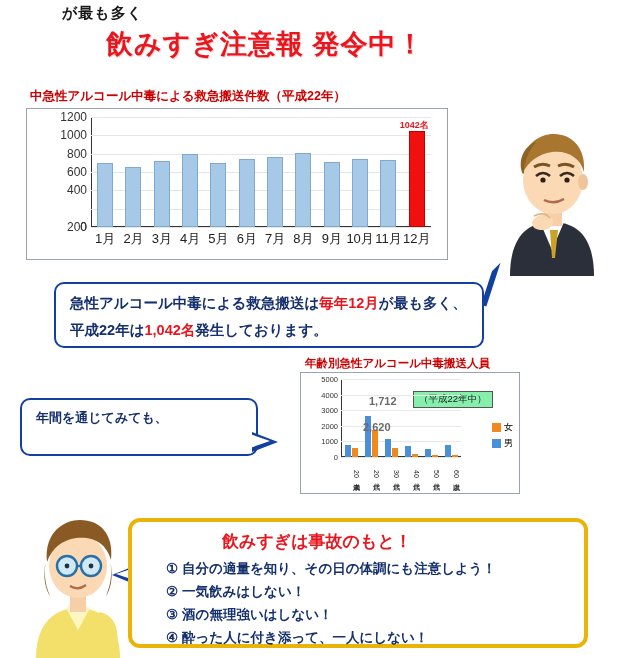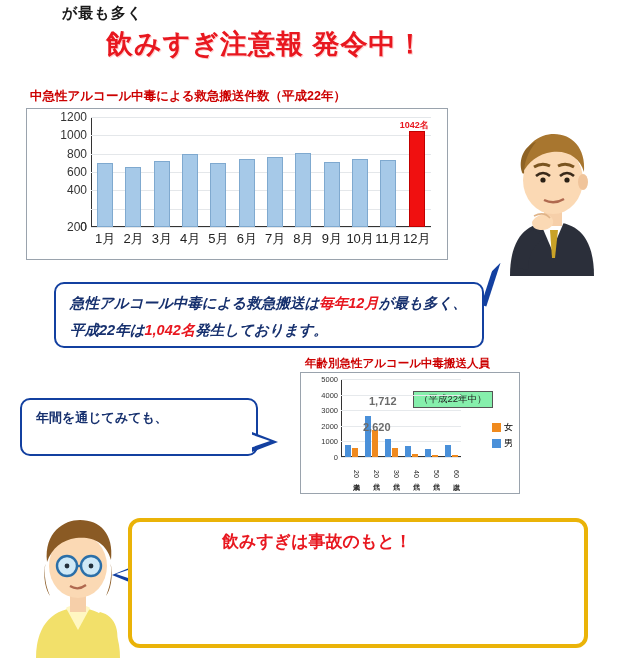--- a/index.html
+++ b/index.html
@@ -48,21 +48,20 @@
   .c1-xlab { flex:1 1 0; text-align:center; font-size:13px; color:#222; }
   .c1-datalabel {
     position:absolute; font-size:9px; color:#e8171f; font-weight:bold; white-space:nowrap;
   }
 
   
   .bubble1 {
     left:54px; top:282px; width:430px; height:66px;
     border:2px solid #1340a0; border-radius:10px; background:#ffffff;
     box-sizing:border-box;
-    font-style:italic;
   }
   .bubble1 .line { font-size:14.5px; font-weight:bold; color:#16306e; white-space:nowrap; }
   .bubble1 .l1 { position:absolute; left:14px; top:10px; }
   .bubble1 .l2 { position:absolute; left:14px; top:37px; }
   .em-red { color:#e8171f; }
   .tail1 {
     left:470px; top:258px; width:0; height:0;
     border-left:24px solid transparent;
     border-bottom:46px solid #1340a0;
     transform:rotate(18deg);
@@ -383,13 +382,19 @@
 
   <path d="M48 74 q8 5 16 -1" stroke="#b0694f" stroke-width="2.2" fill="none"></path>
 
   <path d="M92 146 C100 120 94 104 78 100 L70 108 C84 114 88 126 88 146 Z" fill="#f2e06a"></path>
 </svg>
 
 <div class="abs tail3"></div>
 <div class="abs tail3b"></div>
 <div class="abs bubble3">
   <div class="hdr">飲みすぎは事故のもと！</div>
+  <ol id="advice-list">
+      <li><span class="num">①</span><span>自分の適量を知り、その日の体調にも注意しよう！</span></li>
+      <li><span class="num">②</span><span>一気飲みはしない！</span></li>
+      <li><span class="num">③</span><span>酒の無理強いはしない！</span></li>
+      <li><span class="num">④</span><span>酔った人に付き添って、一人にしない！</span></li>
+    </ol>
 </div>
 
 </body></html>

